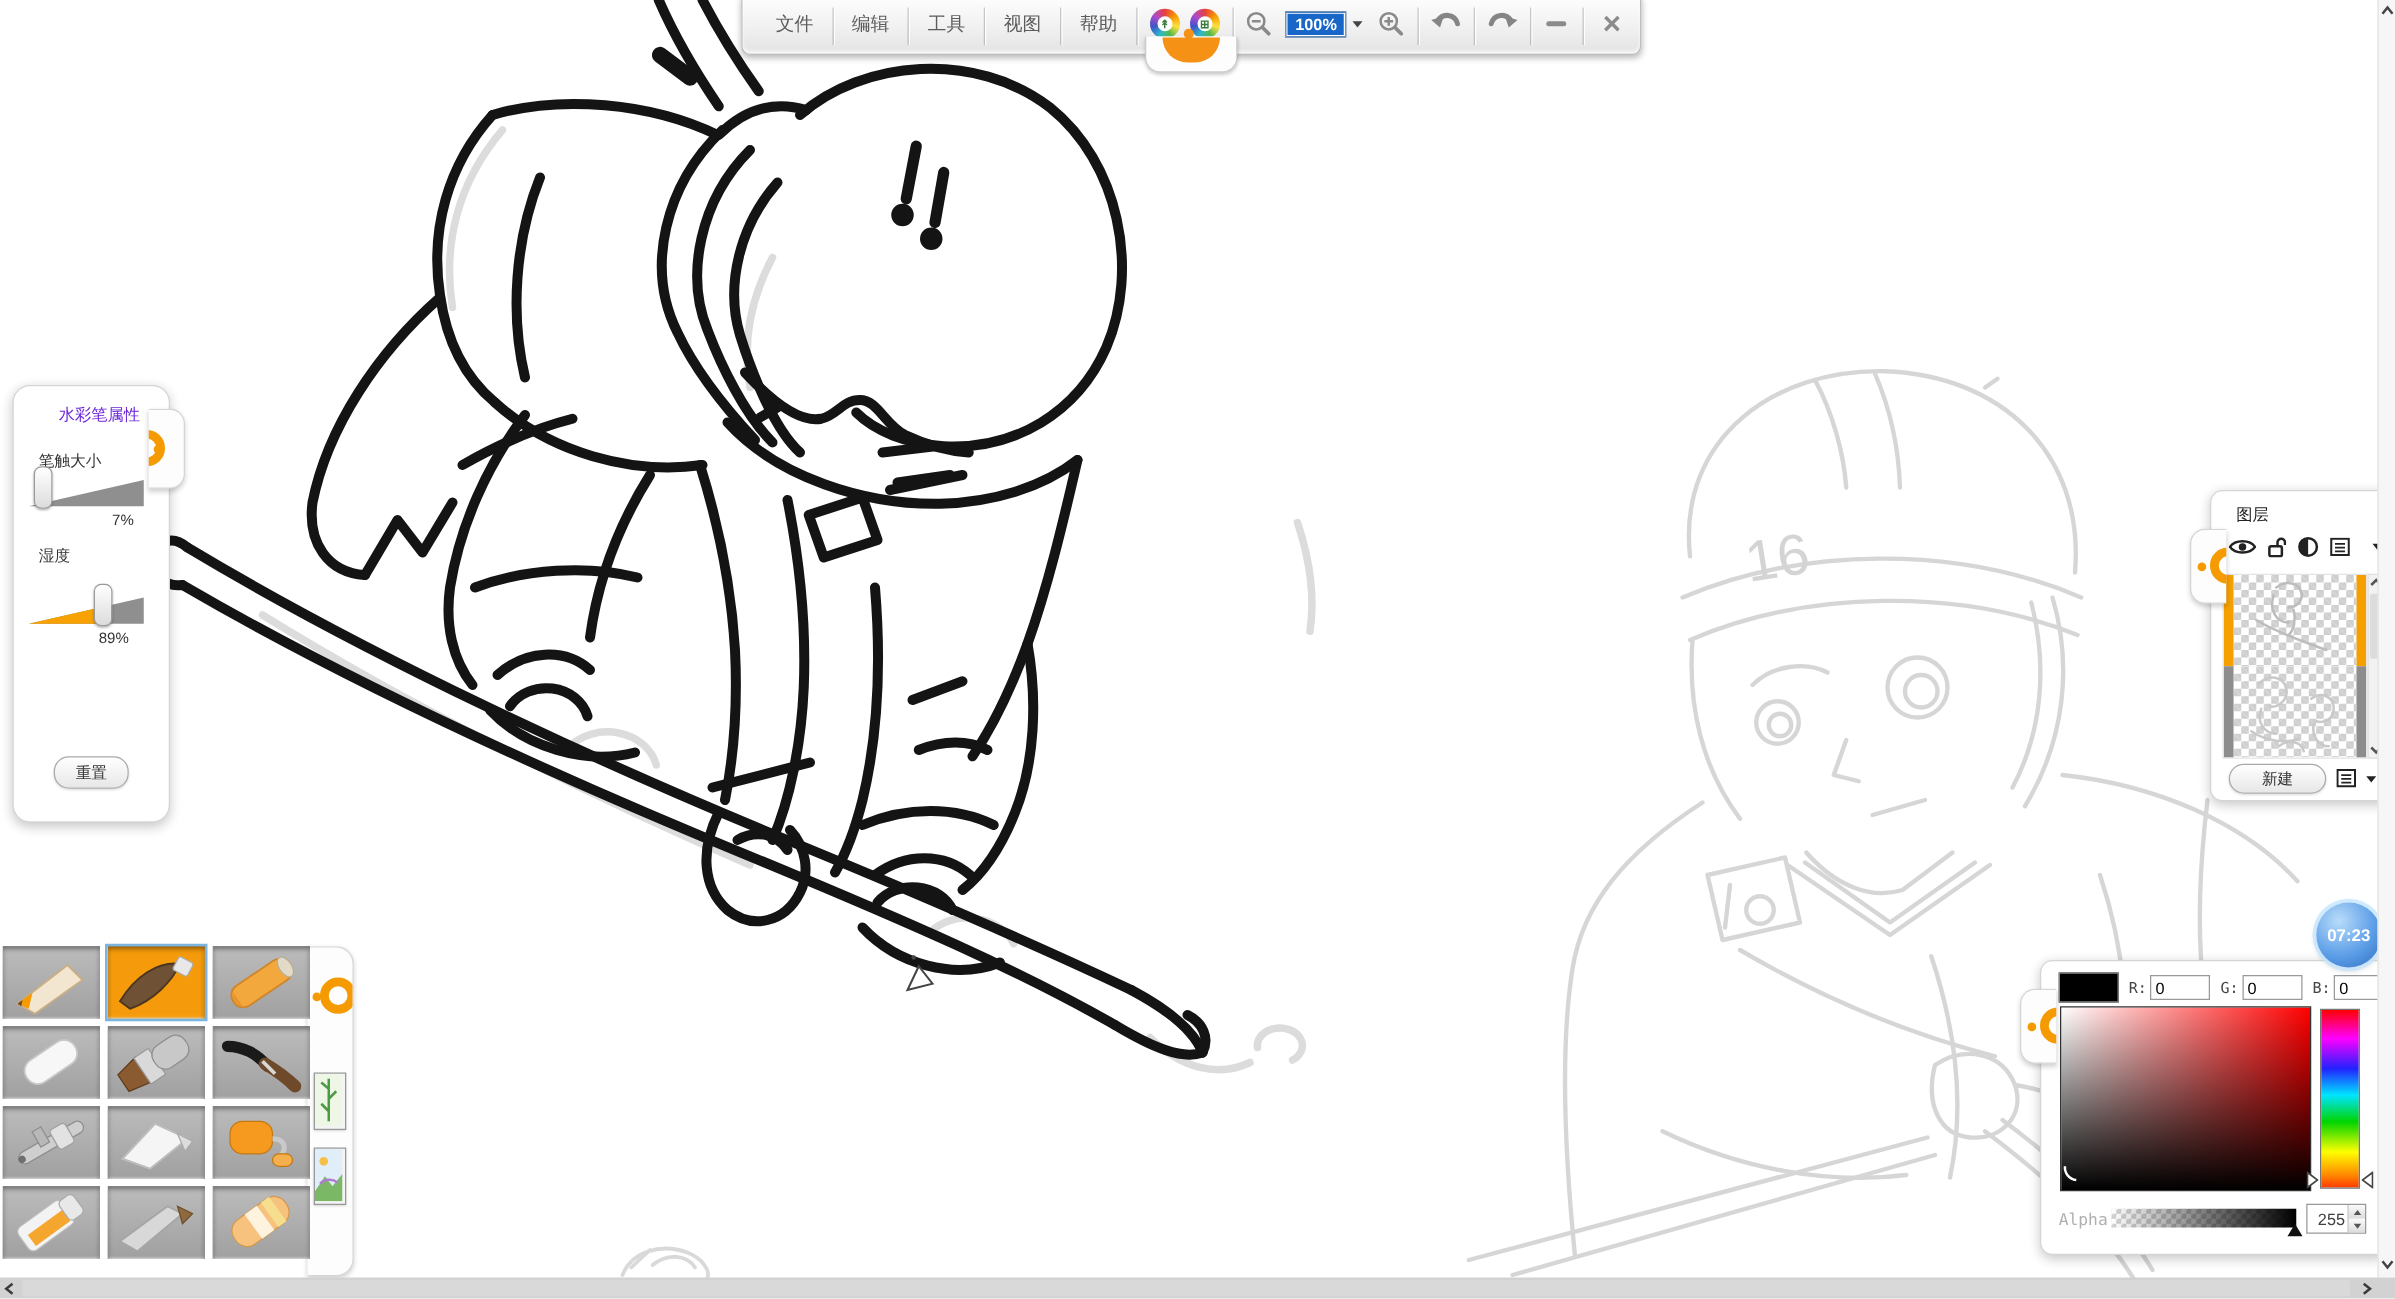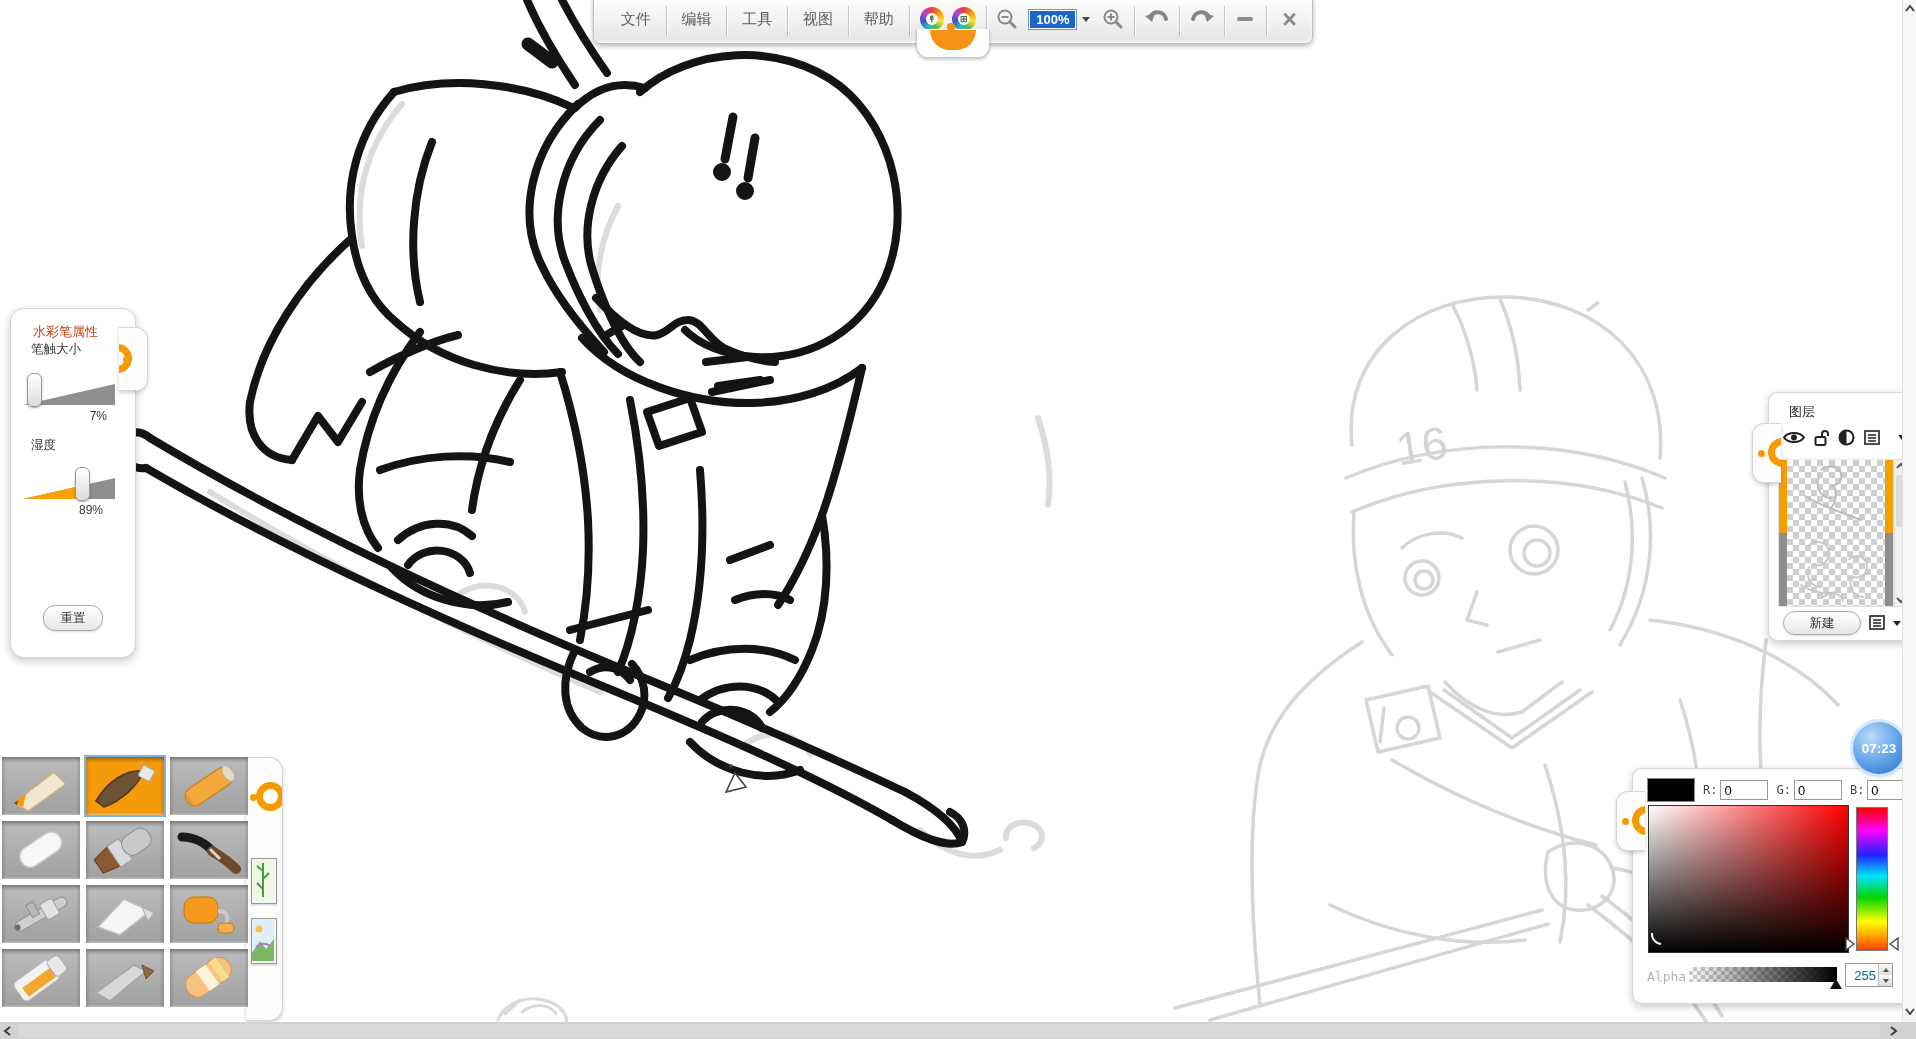--- a/index.html
+++ b/index.html
@@ -38,21 +38,21 @@
   .close-glyph{font-size:25px;font-weight:bold;color:#8b8b8b;line-height:20px;}
   
   .panel{position:absolute;background:#fff;border:1px solid #d5d5d5;
     box-shadow:0 3px 9px rgba(0,0,0,.22);}
   .grip{position:absolute;background:#fdfdfd;border:1px solid #d5d5d5;
     box-shadow:0 2px 4px rgba(0,0,0,.18);overflow:hidden;}
   .grip .ring{position:absolute;width:15px;height:15px;border:7px solid #f59a00;border-radius:50%;}
   .grip .dot{position:absolute;width:7px;height:7px;border-radius:50%;background:#f59a00;}
   
   .brush-panel{left:10px;top:308px;width:124px;height:348px;border-radius:14px;}
-  .bp-title{position:absolute;left:22px;top:14px;font-size:13px;color:#c2410c;}
+  .bp-title{position:absolute;left:36px;top:14px;font-size:13px;color:#6d28d9;}
   .bp-label{position:absolute;left:20px;font-size:12.5px;color:#333;}
   .slider{position:absolute;left:12px;width:96px;height:34px;}
   .slider svg{position:absolute;left:0;top:6px;}
   .knob{position:absolute;top:0;width:13px;height:32px;border-radius:6px;
     background:linear-gradient(#ffffff,#dcdcdc);border:1px solid #9a9a9a;
     box-shadow:0 1px 2px rgba(0,0,0,.35);}
   .bp-value{position:absolute;font-size:12px;color:#333;}
   .pill-btn{position:absolute;border:1px solid #aaa;border-radius:12px;
     background:linear-gradient(#ffffff,#e7e7e7);font-size:12.5px;color:#333;
     text-align:center;box-shadow:0 1px 2px rgba(0,0,0,.15);}
@@ -96,21 +96,21 @@
   .hue-strip{position:absolute;left:223px;top:38px;width:30px;height:142px;border:1px solid #777;
     background:linear-gradient(to bottom,#ff0000,#ff00ff 16%,#2222ff 33%,#00e5ff 48%,#00d400 63%,#ffff00 80%,#ff8800 93%,#ff3c00);}
   .alpha-label{position:absolute;left:14px;top:200px;font-size:13px;color:#b0b0b0;
     font-family:"DejaVu Sans Mono",monospace;}
   .alpha-slider{position:absolute;left:56px;top:198px;width:148px;height:15px;position:absolute;}
   .alpha-grad{position:absolute;inset:0;background:linear-gradient(to right,rgba(0,0,0,0),#000);}
   .alpha-marker{position:absolute;right:-5px;bottom:-7px;width:0;height:0;
     border-left:6px solid transparent;border-right:6px solid transparent;border-bottom:10px solid #111;}
   .spinner{position:absolute;left:212px;top:194px;width:46px;height:22px;border:1px solid #999;
     background:#fff;display:flex;align-items:center;}
-  .spin-val{flex:1;text-align:right;font-size:13px;color:#0369a1;padding-right:2px;}
+  .spin-val{flex:1;text-align:right;font-size:13px;color:#404040;padding-right:2px;}
   .spin-btns{width:13px;height:100%;display:flex;flex-direction:column;border-left:1px solid #bbb;}
   .spin-b{flex:1;background:linear-gradient(#fafafa,#dcdcdc);display:flex;align-items:center;justify-content:center;}
   .tri-up{width:0;height:0;border-left:3px solid transparent;border-right:3px solid transparent;border-bottom:4px solid #555;}
   .tri-dn{width:0;height:0;border-left:3px solid transparent;border-right:3px solid transparent;border-top:4px solid #555;}
   
   .timer{position:absolute;left:1853px;top:722px;width:52px;height:52px;border-radius:50%;z-index:25;
     background:radial-gradient(circle at 35% 28%,#b8dcfa,#5e9fe8 55%,#2e6fc4);
     box-shadow:0 0 0 3px rgba(200,230,255,.85),0 2px 5px rgba(0,0,0,.25);
     display:flex;align-items:center;justify-content:center;color:#fff;font-size:13.5px;font-weight:bold;}
   
@@ -315,21 +315,21 @@
       <span class="close-glyph">×</span>
     </div>
     <div class="smile-tab">
       <div class="smile-dot"></div>
       <div class="smile"></div>
     </div>
   </div>
 
   <div class="panel brush-panel">
     <div class="bp-title">水彩笔属性</div>
-    <div class="bp-label" style="top:32px">笔触大小</div>
+    <div class="bp-label" style="top:52px">笔触大小</div>
     <div class="slider" style="top:64px">
       <svg width="96" height="28">
         <polygon points="0,26 92,5 92,26" fill="#8f8f8f"></polygon>
       </svg>
       <div class="knob" style="left:4px"></div>
     </div>
     <div class="bp-value" style="right:28px;top:100px">7%</div>
     <div class="bp-label" style="top:128px">湿度</div>
     <div class="slider" style="top:158px">
       <svg width="96" height="28">

